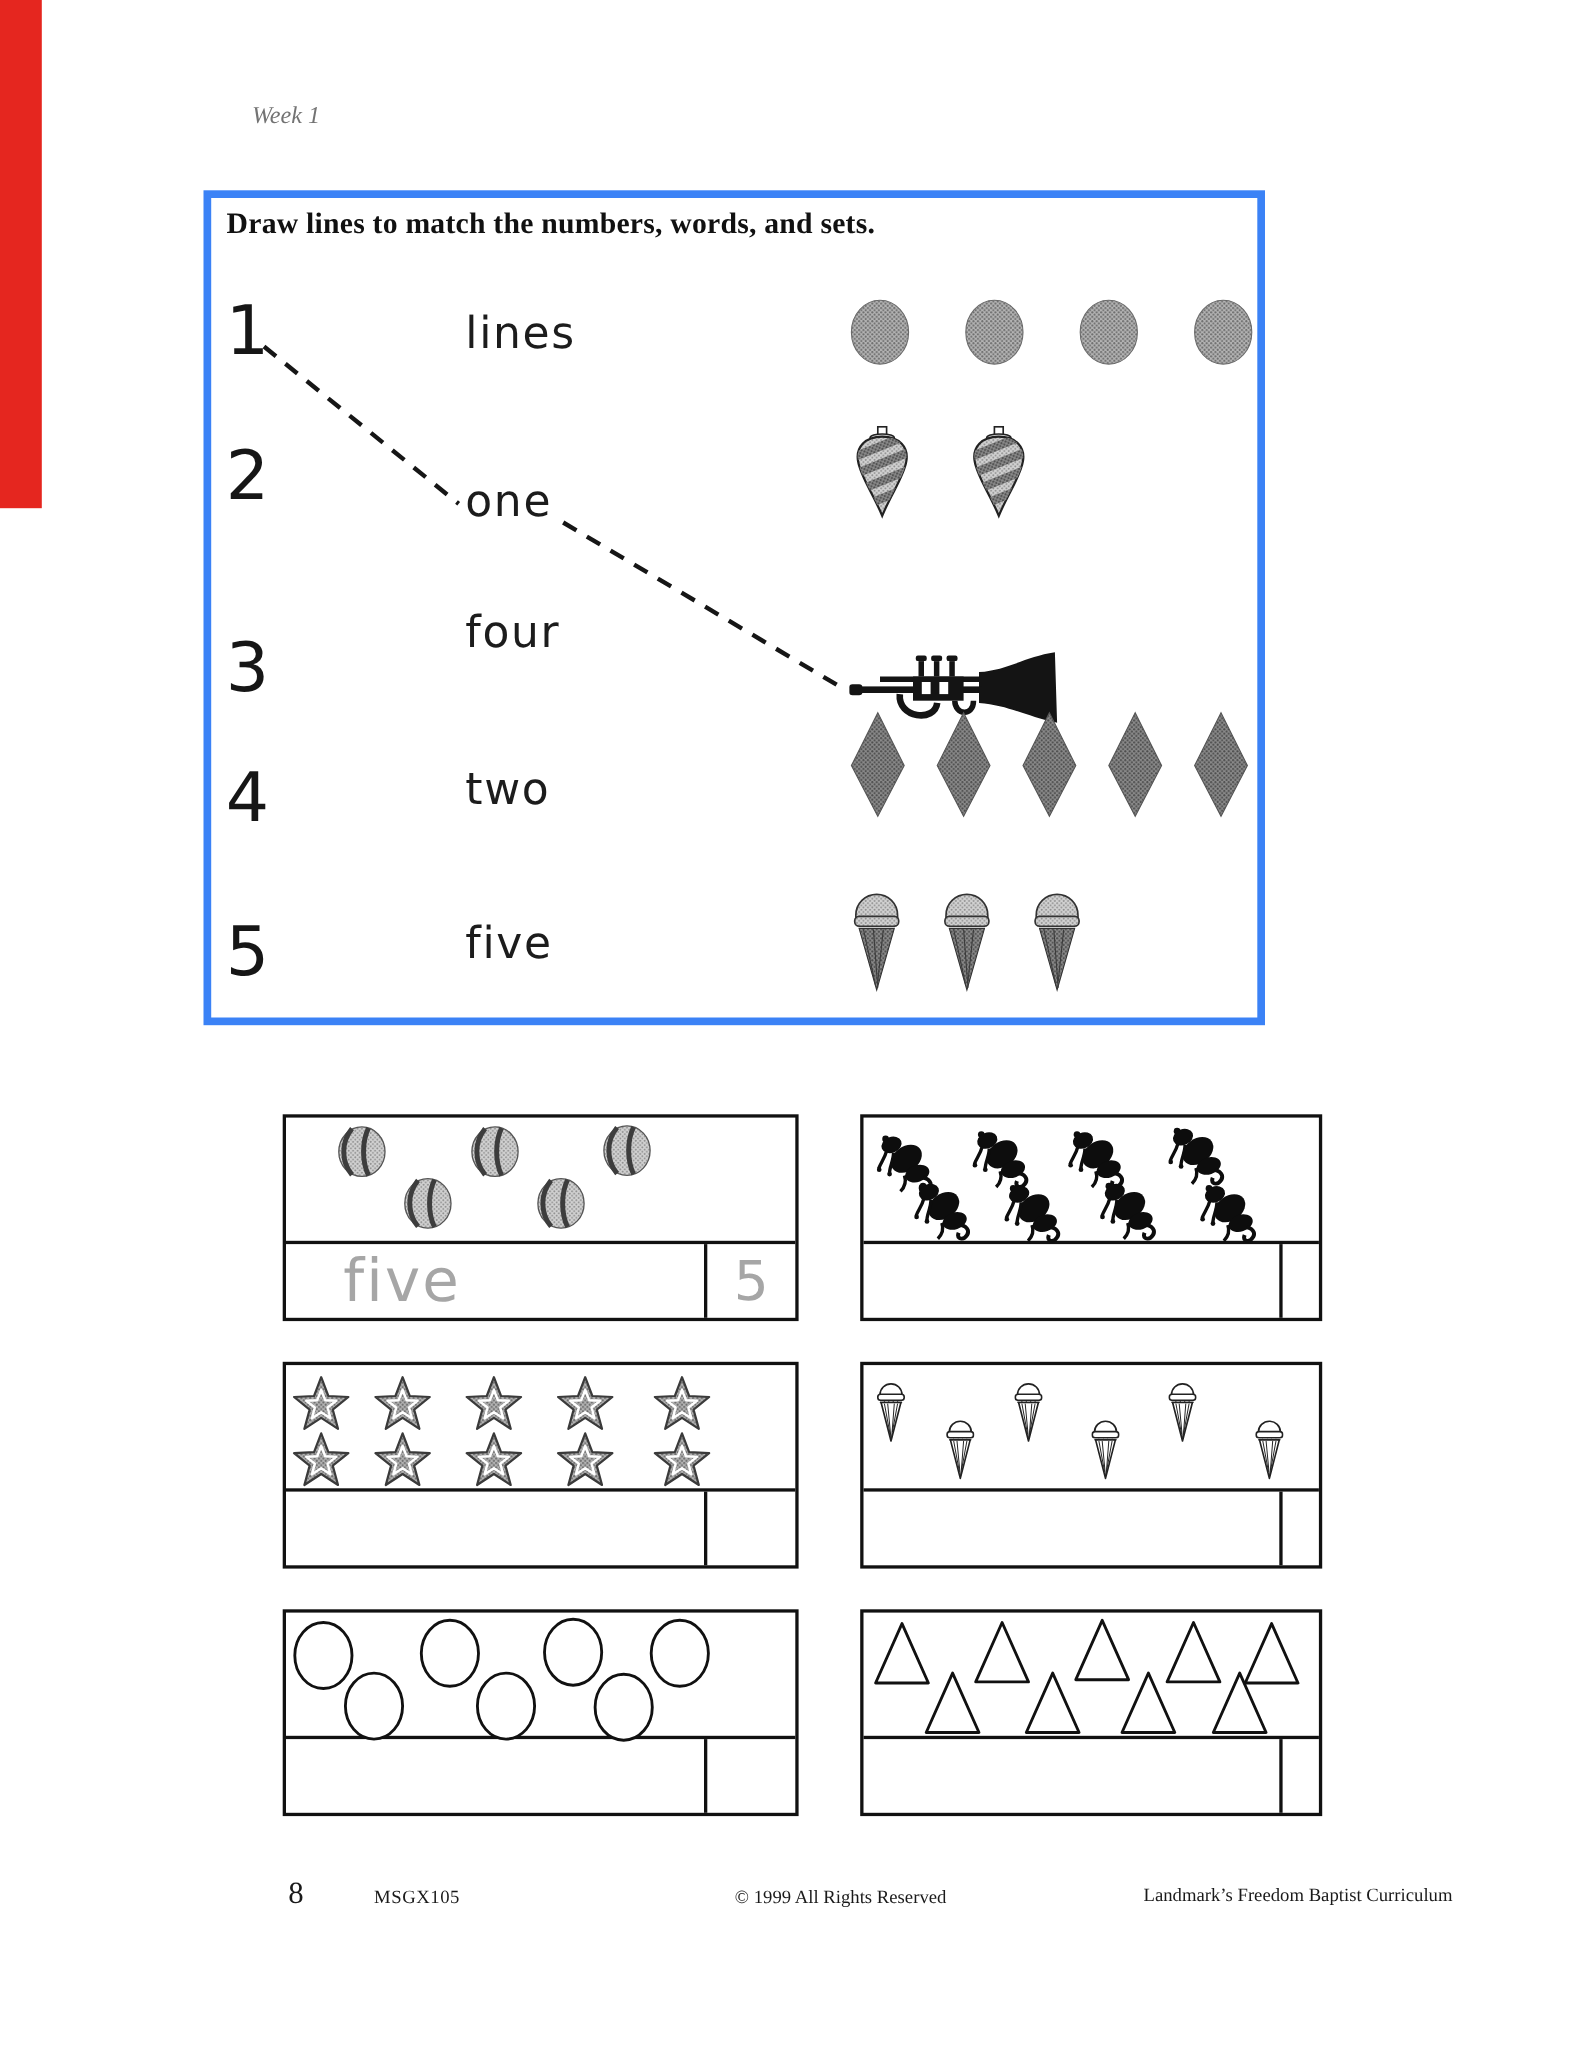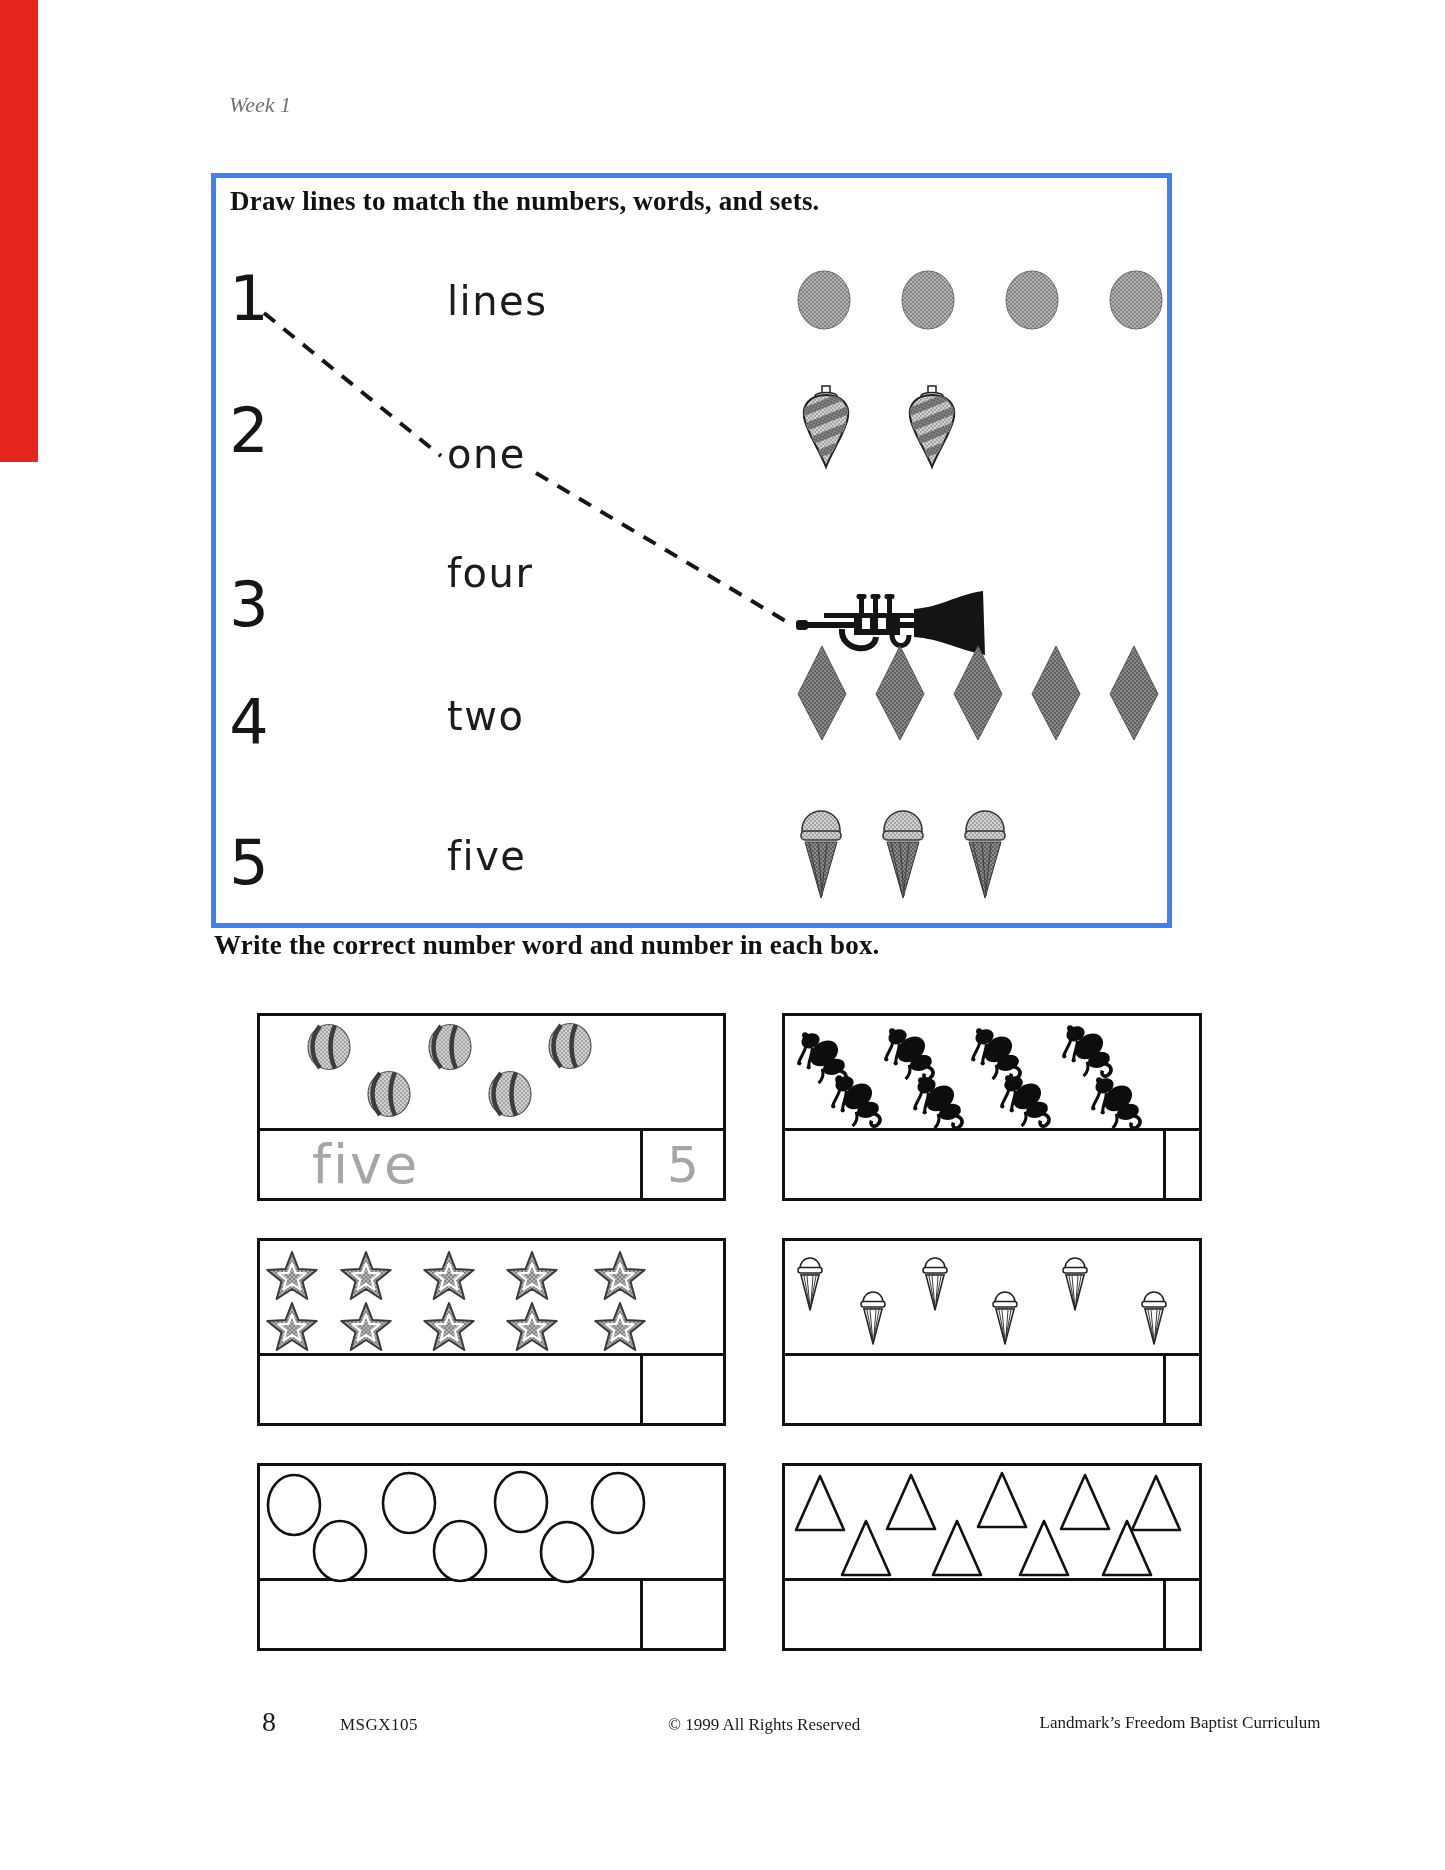--- a/index.html
+++ b/index.html
@@ -1,21 +1,21 @@
 <!DOCTYPE html>
 <html><head>
 <meta charset="utf-8">
 <style>
   html,body{margin:0;padding:0;background:#888;}
   .page{position:relative;width:1445px;height:1870px;background:#fff;margin:0 auto;
         font-family:"Liberation Serif",serif;overflow:hidden;}
   .red-stripe{position:absolute;left:0;top:0;width:38px;height:462px;background:#e5261f;}
   .week{position:absolute;left:229px;top:92px;font-style:italic;font-size:22px;color:#737373;}
   .sec-title{font-weight:bold;font-size:27px;color:#111;letter-spacing:.2px;}
-  .match-box{position:absolute;left:211px;top:173px;width:951px;height:745px;border:5px solid #3b82f6;}
+  .match-box{position:absolute;left:185px;top:173px;width:951px;height:745px;border:7px solid #3b82f6;}
   .match-title{position:absolute;left:14px;top:8px;}
   .match-line{position:absolute;left:0;top:0;width:951px;height:745px;}
   .mnum{position:absolute;left:0;width:66px;text-align:center;
         font-family:"DejaVu Sans",sans-serif;font-size:62px;color:#161616;line-height:1;}
   .mword{position:absolute;left:231px;font-family:"DejaVu Sans",sans-serif;
          font-size:40px;color:#1c1c1c;letter-spacing:1.5px;line-height:1;}
   .mset{position:absolute;left:580px;display:flex;align-items:flex-start;}
   .sec2-title{position:absolute;left:214px;top:930px;}
   .abox{position:absolute;border:3px solid #111;background:#fff;}
   .pic{position:relative;width:100%;height:112px;}
@@ -181,21 +181,20 @@
     <path d="M6,32 A19,19 0 1 1 44,32 L44,34 L6,34 Z" fill="url(#htL)" stroke="#333" stroke-width="1.5"></path>
     <rect x="5" y="33" width="40" height="9" rx="4" fill="url(#htL)" stroke="#333" stroke-width="1.5"></rect>
     <polygon points="9,44 41,44 25,100" fill="url(#htD)" stroke="#333" stroke-width="1"></polygon>
     <line x1="13" y1="45" x2="24" y2="96" stroke="#3a3a3a" stroke-width="1"></line>
     <line x1="22" y1="45" x2="26" y2="98" stroke="#3a3a3a" stroke-width="1"></line>
     <line x1="31" y1="45" x2="26" y2="92" stroke="#3a3a3a" stroke-width="1"></line>
   </svg>
       </div>
   </section>
 
-  <h2 class="sec-title sec2-title" style="margin:0">Write the correct number word and number in each box.</h2>
 
   <div class="abox" style="left:257px;top:1013px;width:463px">
     <div class="pic">
         <svg width="46" height="48" viewBox="0 0 46 48" style="position: absolute; left: 10%; top: 6%;">
     <ellipse cx="23" cy="24" rx="21" ry="22.5" fill="url(#htL)" stroke="#555" stroke-width="1.2"></ellipse>
     <path d="M14,3 C4,15 4,33 14,45" stroke="#3d3d3d" stroke-width="4.5" fill="none"></path>
     <path d="M29,2.5 C23,15 23,33 29,45.5" stroke="#3d3d3d" stroke-width="4.5" fill="none"></path>
   </svg>
         <svg width="46" height="48" viewBox="0 0 46 48" style="position: absolute; left: 36%; top: 6%;">
     <ellipse cx="23" cy="24" rx="21" ry="22.5" fill="url(#htL)" stroke="#555" stroke-width="1.2"></ellipse>

